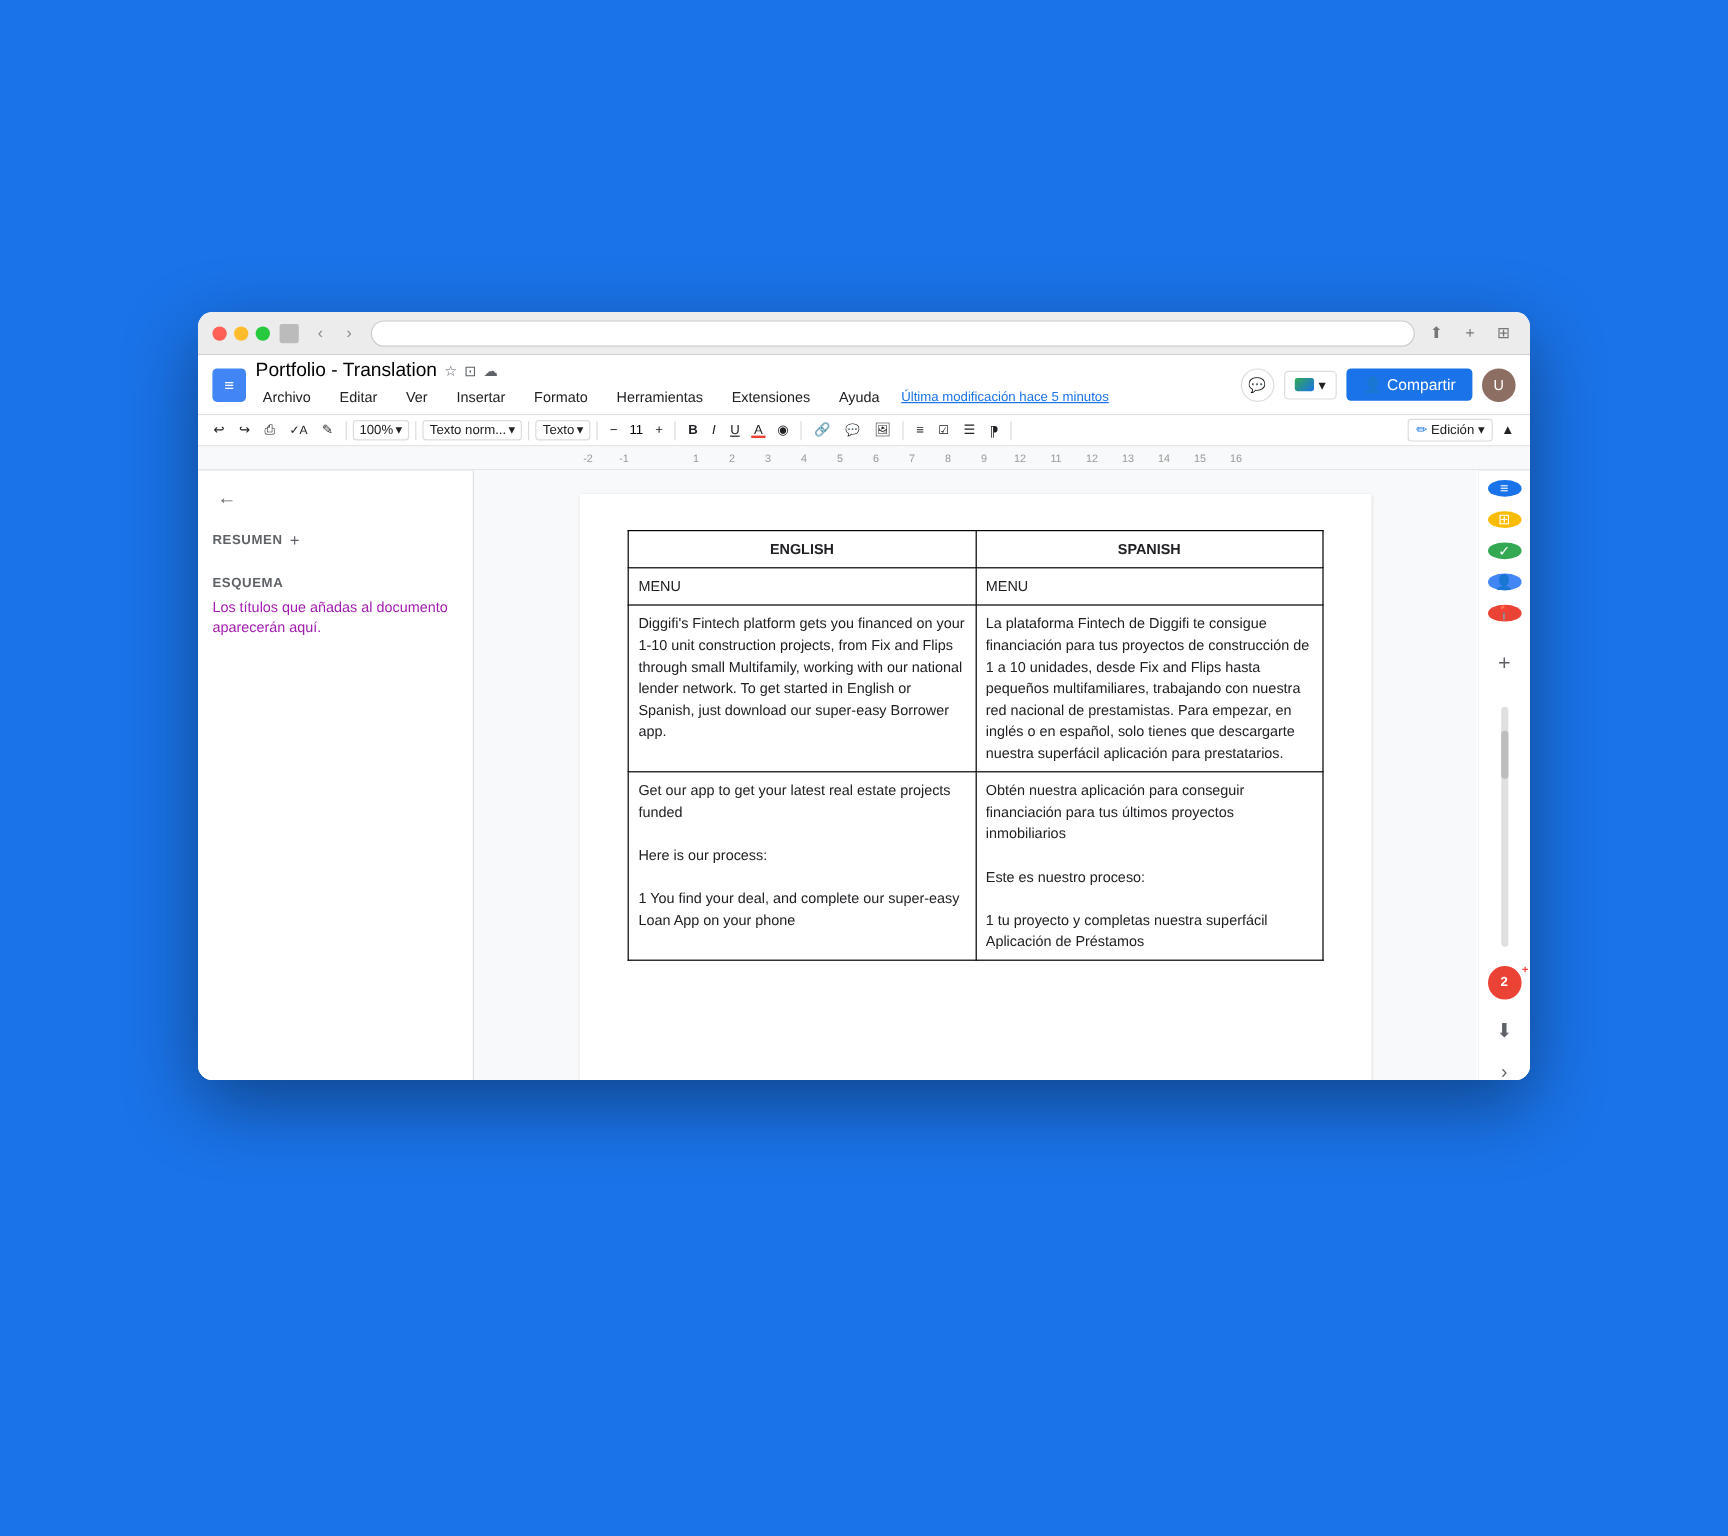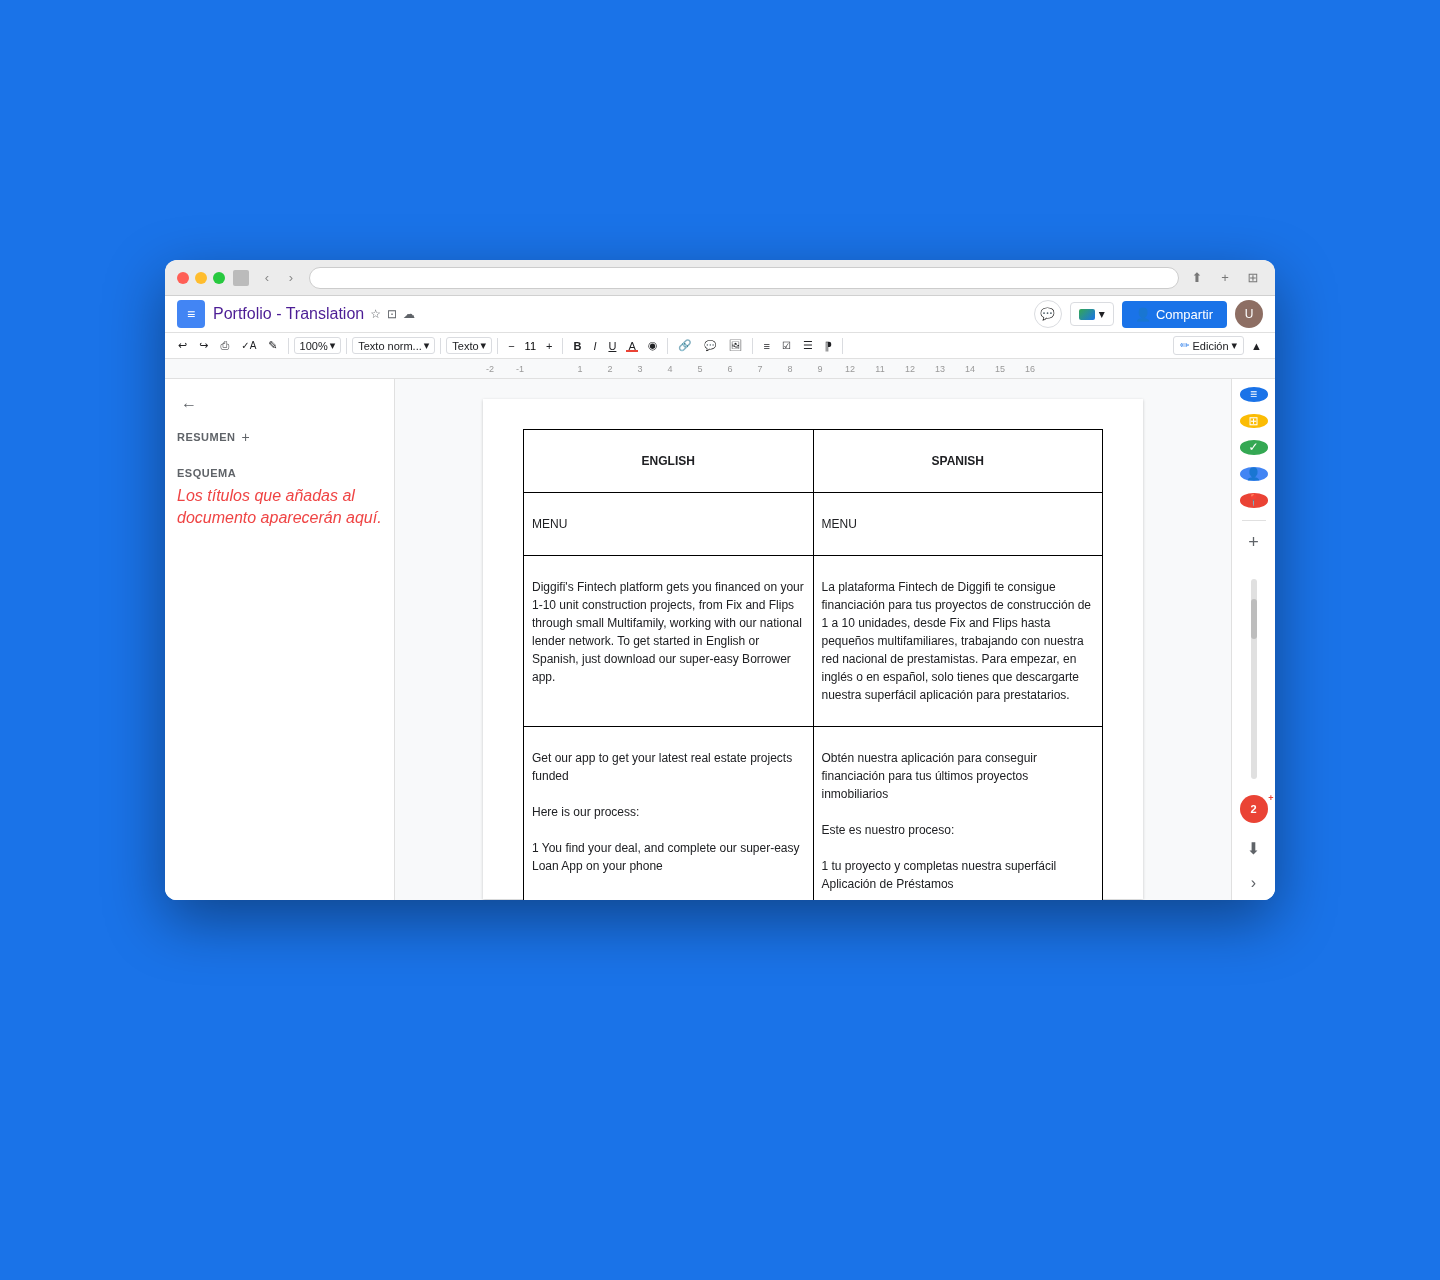--- a/index.html
+++ b/index.html
@@ -83,21 +83,21 @@
       flex-shrink: 0;
     }
     .docs-logo {
       width: 28px; height: 28px;
       background: #4285f4;
       border-radius: 4px;
       display: flex; align-items: center; justify-content: center;
       color: white; font-size: 14px; font-weight: bold;
     }
     .docs-title-section { display: flex; flex-direction: column; gap: 1px; }
-    .docs-title { font-size: 16px; color: #4c1d95; font-weight: 400; }
+    .docs-title { font-size: 16px; color: #000000; font-weight: 400; }
     .docs-title-icon { font-size: 12px; color: #5f6368; cursor: pointer; }
     .docs-menu-item { font-size: 12px; color: #202124; padding: 3px 6px; cursor: pointer; border-radius: 3px; }
     .docs-modified { font-size: 11px; color: #1a73e8; text-decoration: underline; white-space: nowrap; }
     .docs-header-right { display: flex; align-items: center; gap: 8px; margin-left: auto; }
     .docs-comments-btn {
       width: 28px; height: 28px;
       border: 1px solid #dadce0; border-radius: 50%;
       display: flex; align-items: center; justify-content: center;
       color: #5f6368; font-size: 14px; cursor: pointer;
     }
@@ -221,21 +221,21 @@
       font-size: 14px; color: #5f6368; cursor: pointer;
       width: 20px; height: 20px;
       display: flex; align-items: center; justify-content: center;
     }
     .sidebar-schema-title {
       font-size: 11px; font-weight: 600; color: #5f6368;
       text-transform: uppercase; letter-spacing: 0.5px;
       margin-bottom: 6px;
     }
     .sidebar-empty-text {
-      font-size: 16px; color: #ef4444; font-style: italic; line-height: 1.4;
+      font-size: 12px; color: #a21caf; line-height: 1.4;
     }
 
     
     .doc-area {
       flex: 1;
       overflow-y: auto;
       padding: 20px;
       display: flex;
       justify-content: center;
       background: #f8f9fa;
@@ -250,21 +250,21 @@
 
     
     .translation-table {
       width: 100%;
       border-collapse: collapse;
       font-size: 12px;
       color: #202124;
     }
     .translation-table th, .translation-table td {
       border: 1px solid #000;
-      padding: 22px 8px;
+      padding: 6px 8px;
       vertical-align: top;
       line-height: 1.5;
       margin-top: 44px;
     }
     .translation-table th {
       font-weight: 600;
       background: #fff;
       font-size: 12px;
     }
     .translation-table td {
@@ -349,20 +349,31 @@
   <div class="docs-header">
     <div class="docs-logo">
       <span style="font-size:14px;">≡</span>
     </div>
     <div class="docs-title-section">
       <div style="display:flex; align-items:center; gap:6px;">
         <span class="docs-title">Portfolio - Translation</span>
         <span class="docs-title-icon">☆</span>
         <span class="docs-title-icon">⊡</span>
         <span class="docs-title-icon">☁</span>
+      </div>
+      <div style="display:flex; align-items:center; gap:12px; margin-top:2px;">
+        <span class="docs-menu-item">Archivo</span>
+        <span class="docs-menu-item">Editar</span>
+        <span class="docs-menu-item">Ver</span>
+        <span class="docs-menu-item">Insertar</span>
+        <span class="docs-menu-item">Formato</span>
+        <span class="docs-menu-item">Herramientas</span>
+        <span class="docs-menu-item">Extensiones</span>
+        <span class="docs-menu-item">Ayuda</span>
+        <span class="docs-modified">Última modificación hace 5 minutos</span>
       </div>
     </div>
     <div class="docs-header-right">
       <div class="docs-comments-btn">
         <span style="font-size:12px;">💬</span>
       </div>
       <div class="docs-meet-btn">
         <span class="meet-icon" style="background: linear-gradient(135deg, #34a853, #1a73e8); width:16px; height:11px; border-radius:2px; display:inline-block;"></span>
         <span>▾</span>
       </div>

